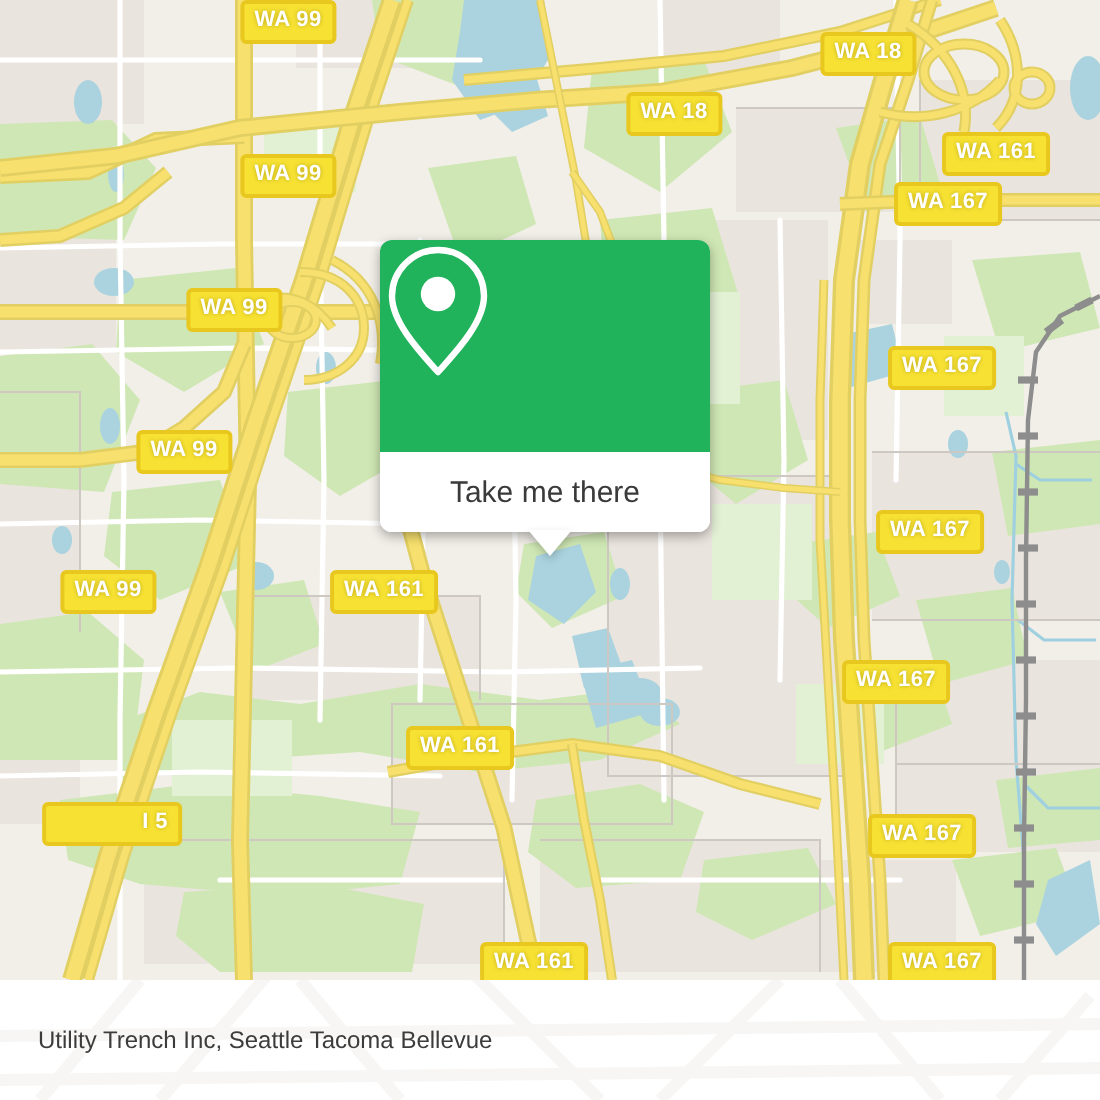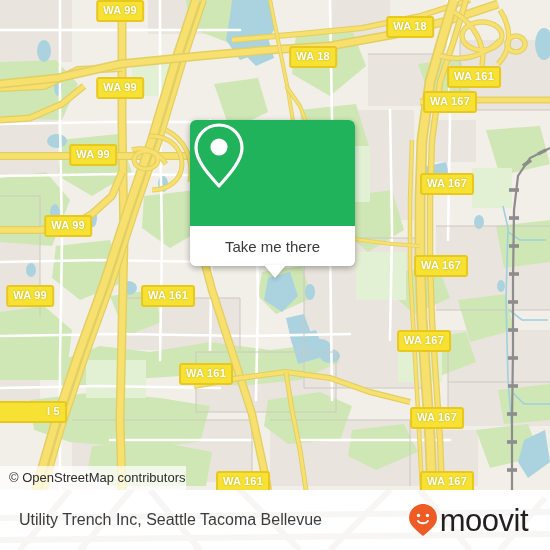--- a/index.html
+++ b/index.html
@@ -11,21 +11,21 @@
   
   #map{position:absolute;left:0;top:0;width:550px;height:490px;
        background:#f2efe9;overflow:hidden;}
   #map svg{position:absolute;left:0;top:0;}
 
   
   .shield{position:absolute;transform:translate(-50%,-50%);
           background:#f7e233;border:2px solid #e8c81f;border-radius:3px;
           color:#fff;font-size:11px;font-weight:bold;line-height:1;
           padding:3px 5px 4px 5px;white-space:nowrap;
-          text-shadow:0 0 2px rgba(120,100,0,.45);letter-spacing:.2px;}
+          text-shadow:0 0 2px rgba(120,100,0,.45);letter-spacing:.2px;margin-left:24px;}
 
   
   #callout{position:absolute;left:190px;top:120px;width:165px;
            border-radius:6px;box-shadow:0 2px 6px rgba(0,0,0,.33);
            background:#fff;overflow:visible;}
   #callout-top{height:106px;border-radius:6px 6px 0 0;
                display:flex;align-items:center;justify-content:center;}
   #callout-label{height:40px;display:flex;align-items:center;justify-content:center;
                  font-size:15px;color:#3a3a3a;border-radius:0 0 6px 6px;background:#fff;}
   #callout-tail{position:absolute;left:74px;bottom:-12px;width:0;height:0;
@@ -36,21 +36,21 @@
   
   #attribution{position:absolute;left:0;top:466px;height:24px;width:550px;
                display:flex;align-items:center;}
   #attribution-text{font-size:13px;color:#2b2b2b;padding-left:9px;
                     background:rgba(255,255,255,.72);line-height:24px;}
 
   
   #footer{position:absolute;left:0;top:490px;width:550px;height:60px;
           background:#fff;display:flex;align-items:center;overflow:hidden;}
   #footer-watermark{position:absolute;left:0;top:0;width:550px;height:60px;opacity:.5;}
-  #footer-title{position:relative;font-size:16px;color:#3c3c3c;padding-left:19px;}
+  #footer-title{position:relative;font-size:12px;color:#3c3c3c;padding-left:19px;}
   #moovit-logo{position:absolute;right:22px;top:50%;transform:translateY(-50%);
                display:flex;align-items:center;gap:2px;}
   #moovit-wordmark{font-size:31px;color:#231f20;letter-spacing:-.5px;
                    font-weight:400;line-height:1;}
 </style>
 </head>
 <body>
 
 <div id="app">
 
@@ -328,44 +328,32 @@
       <div id="callout-top" style="background: rgb(33, 178, 92);">
         <svg width="58" height="70" viewBox="0 0 58 70">
           <path d="M29 5 C16.3 5 6 15.3 6 28 C6 42 22 58 29 66 C36 58 52 42 52 28 C52 15.3 41.7 5 29 5 Z" fill="none" stroke="#ffffff" stroke-width="3.2" stroke-linejoin="round"></path>
           <circle cx="29" cy="27" r="8.6" fill="#ffffff"></circle>
         </svg>
       </div>
       <div id="callout-label">Take me there</div>
       <div id="callout-tail"></div>
     </div>
 
-    <div id="attribution">
-      <span id="attribution-text">© OpenStreetMap contributors</span>
-    </div>
   </div>
 
   <div id="footer">
     <svg id="footer-watermark" width="550" height="60" viewBox="0 0 550 60">
       <rect x="0" y="0" width="550" height="60" fill="#ffffff"></rect>
       <g stroke="#f0eeeb" fill="none" stroke-width="6">
         <path d="M20 60 L70 0"></path>
           <path d="M80 60 L140 -10"></path>
         <path d="M150 0 L200 60"></path>
           <path d="M230 -10 L300 60"></path>
         <path d="M330 60 L390 0"></path>
           <path d="M420 0 L470 60"></path>
         <path d="M0 28 L550 22"></path>
           <path d="M0 50 L550 44"></path>
         <path d="M500 60 L545 8"></path>
       </g>
     </svg>
     <div id="footer-title">Utility Trench Inc, Seattle Tacoma Bellevue</div>
-    <div id="moovit-logo">
-      <svg width="30" height="34" viewBox="0 0 30 34">
-        <path d="M15 1 C7.3 1 1 7.3 1 15 C1 23 11 29 15 33 C19 29 29 23 29 15 C29 7.3 22.7 1 15 1 Z" fill="#ee5b25"></path>
-        <circle cx="10.5" cy="12.5" r="1.7" fill="#ffffff"></circle>
-        <circle cx="19.5" cy="12.5" r="1.7" fill="#ffffff"></circle>
-        <path d="M10 18 C12 21 18 21 20 18" stroke="#ffffff" stroke-width="1.8" fill="none" stroke-linecap="round"></path>
-      </svg>
-      <span id="moovit-wordmark">moovit</span>
-    </div>
   </div>
 </div>
 
 </body></html>

